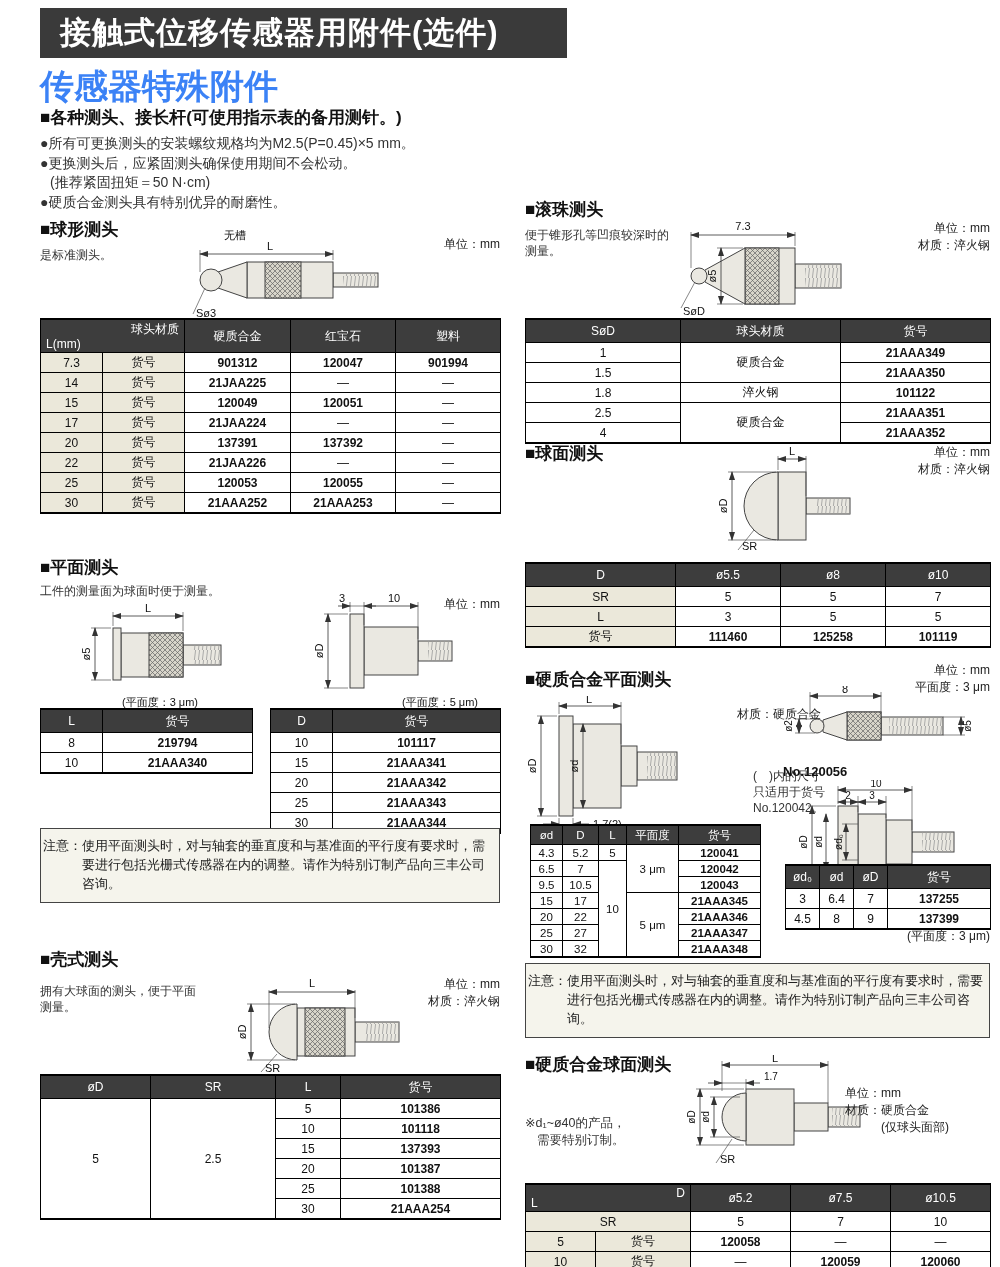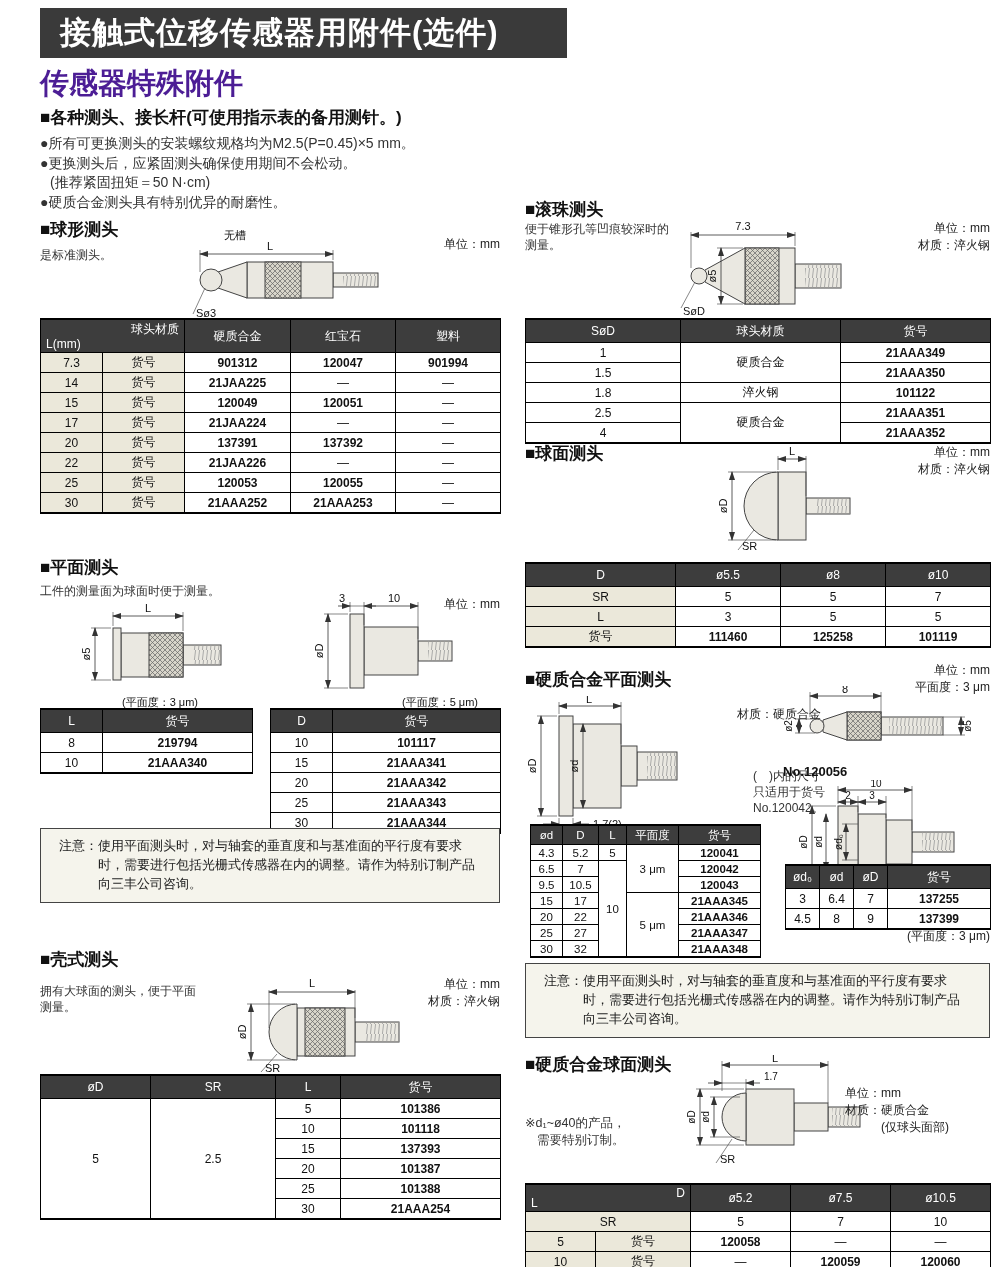--- a/index.html
+++ b/index.html
@@ -1,38 +1,38 @@
 <!DOCTYPE html>
 <html><head>
 <meta charset="utf-8">
 <style>
   html,body{margin:0;padding:0;background:#fff}
   .page{position:relative;width:1000px;height:1267px;background:#fff;overflow:hidden;
         font-family:"Liberation Sans","DejaVu Sans",sans-serif;color:#111}
   .abs{position:absolute}
   .banner{background:#3a3a3a;color:#fff;font-weight:bold;font-size:31px;line-height:50px;
           padding-left:20px;box-sizing:border-box;letter-spacing:1px}
-  .main-title{font-size:29px;font-weight:bold;color:#4c1d95}
+  .main-title{font-size:34px;font-weight:bold;color:#3b82f6}
   .sub-heading{font-size:17px;font-weight:bold}
   .bullets{font-size:14px;color:#333;line-height:1.4}
   .bullets .ind{margin-left:10px}
   .sec-title{font-size:17px;font-weight:bold}
   .desc{font-size:12px;color:#333;line-height:1.35}
   .unit{font-size:12px;color:#222;line-height:1.4}
   .right{text-align:right}
   table.spec{border-collapse:collapse;border-top:2px solid #000;border-bottom:2px solid #000;
              font-size:12px;table-layout:fixed}
   table.spec th{background:#3d3d3d;color:#fff;font-weight:normal;border:1px solid #000;
                 padding:1px 2px;height:20px}
   table.spec td{border:1px solid #000;text-align:center;padding:1px 2px;height:17px;background:#fff}
   table.spec td.bg{background:#ebe8da}
   .pn{font-weight:bold}
   table.cmp td{height:13px;font-size:11.5px}
   table.cmp th{height:16px;font-size:11.5px}
-  .note{display:flex;border:1px solid #444;background:#f5f4ec;padding:8px 18px;
+  .note{display:flex;border:1px solid #444;background:#f5f4ec;padding:8px 2px;
         font-size:13px;line-height:1.45;color:#222;box-sizing:border-box}
   .note-label{white-space:nowrap}
   .diagc{position:relative;background:#3d3d3d;
     background-image:linear-gradient(to bottom right,rgba(0,0,0,0) calc(50% - .6px),
       #fff calc(50% - .6px),#fff calc(50% + .6px),rgba(0,0,0,0) calc(50% + .6px))}
   .diagc .ct{position:absolute;top:1px;right:5px;color:#fff}
   .diagc .cb{position:absolute;bottom:1px;left:5px;color:#fff}
   svg .sh{fill:#eae8e1;stroke:#444;stroke-width:1}
   svg .kn{fill:url(#knurl);stroke:#444;stroke-width:1}
   svg .thr{fill:url(#thread)}
@@ -329,21 +329,21 @@
       <tr>
         <td>30</td>
         <td class="pn">21AAA254</td>
           </tr>
     </tbody>
       </table>
   </div>
 
   <div class="abs" style="left:525px;top:198px;width:465px">
     <div class="sec-title">■滚珠测头</div>
-    <div class="desc" style="width:152px">便于锥形孔等凹痕较深时的测量。</div>
+    <div class="desc" style="margin-top:6px;width:152px">便于锥形孔等凹痕较深时的测量。</div>
     <div class="abs unit right" style="right:0;top:22px">
       <div>单位：mm</div>
       <div>材质：淬火钢</div>
     </div>
     <svg class="abs" style="left:150px;top:20px" width="230" height="102" viewBox="0 0 230 102">
       <rect class="sh" x="120" y="46" width="46" height="24"></rect>
       <rect class="thr" x="130" y="46" width="36" height="24"></rect>
       <rect class="sh" x="70" y="30" width="50" height="56"></rect>
       <rect class="kn" x="70" y="30" width="34" height="56"></rect>
       <polygon class="sh" points="30,52 70,30 70,86 30,64"></polygon>

